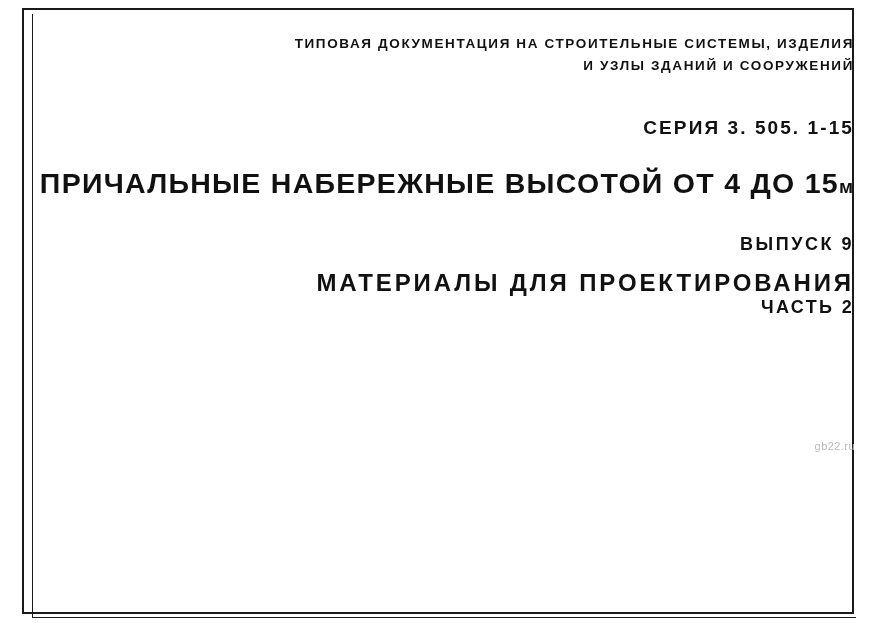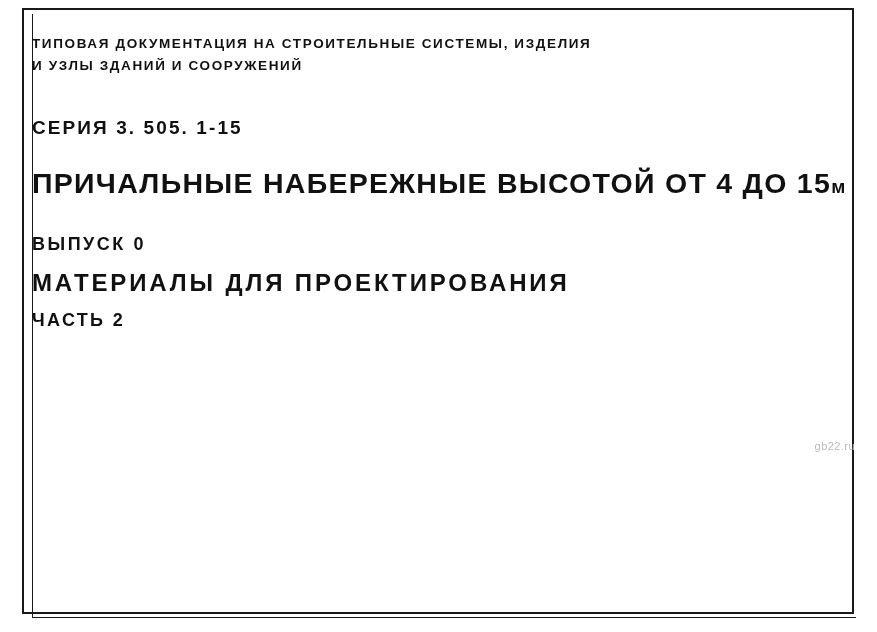--- a/index.html
+++ b/index.html
@@ -46,21 +46,21 @@
   }
 
   #content {
     position: absolute;
     left: 32px;
     top: 14px;
     width: 822px;
     height: 600px;
     box-sizing: border-box;
     padding-top: 16px;
-    text-align: left;
+    text-align: right;
   }
 
   .line {
     display: block;
     white-space: nowrap;
     letter-spacing: 0.06em;
     color: #111111;
   }
 
   
@@ -100,21 +100,20 @@
     font-weight: 700;
     letter-spacing: 0.14em;
   }
   #materials-line {
     margin-top: 14px;
     font-size: 24px;
     font-weight: 700;
     letter-spacing: 0.12em;
   }
   #part-line {
-    margin-top: 13px;
     font-size: 18px;
     font-weight: 700;
     letter-spacing: 0.13em;
   }
   #subject-line {
     margin-top: 13px;
     font-size: 19.5px;
     font-weight: 700;
     letter-spacing: 0.11em;
   }
@@ -156,21 +155,21 @@
     <span class="line hdr" id="hdr-line-1">ТИПОВАЯ  ДОКУМЕНТАЦИЯ  НА  СТРОИТЕЛЬНЫЕ  СИСТЕМЫ, ИЗДЕЛИЯ</span>
 
     <span class="line hdr" id="hdr-line-2">И  УЗЛЫ  ЗДАНИЙ  И  СООРУЖЕНИЙ</span>
 
     <span class="line" id="series-line">СЕРИЯ  3. 505. 1-15</span>
 
     <div class="line" id="main-title">
       <span>ПРИЧАЛЬНЫЕ  НАБЕРЕЖНЫЕ  ВЫСОТОЙ ОТ 4 ДО 15</span><span class="small-unit">м</span>
     </div>
 
-    <span class="line" id="issue-line">ВЫПУСК  0</span>
+    <span class="line" id="issue-line">ВЫПУСК  9</span>
 
     <span class="line" id="materials-line">МАТЕРИАЛЫ  ДЛЯ  ПРОЕКТИРОВАНИЯ</span>
 
     <span class="line" id="part-line">ЧАСТЬ 2</span>
 
 
   </div>
 
   <div id="watermark">gb22.ru</div>
 

